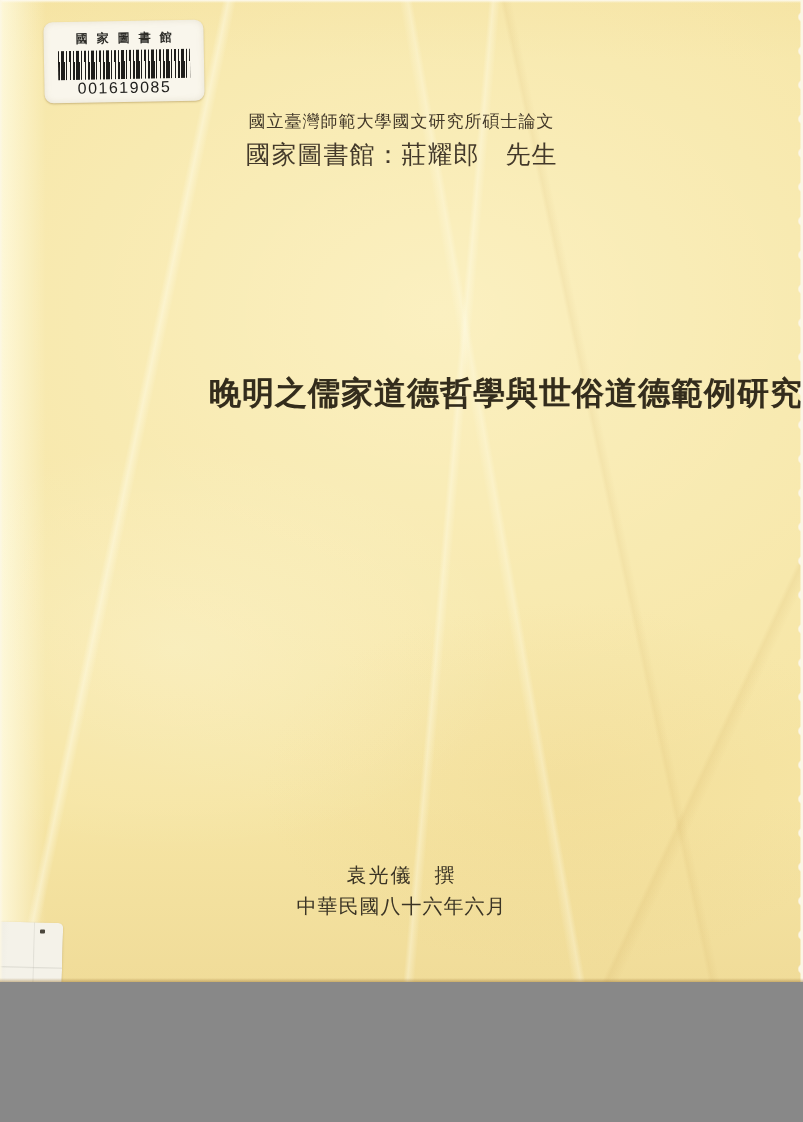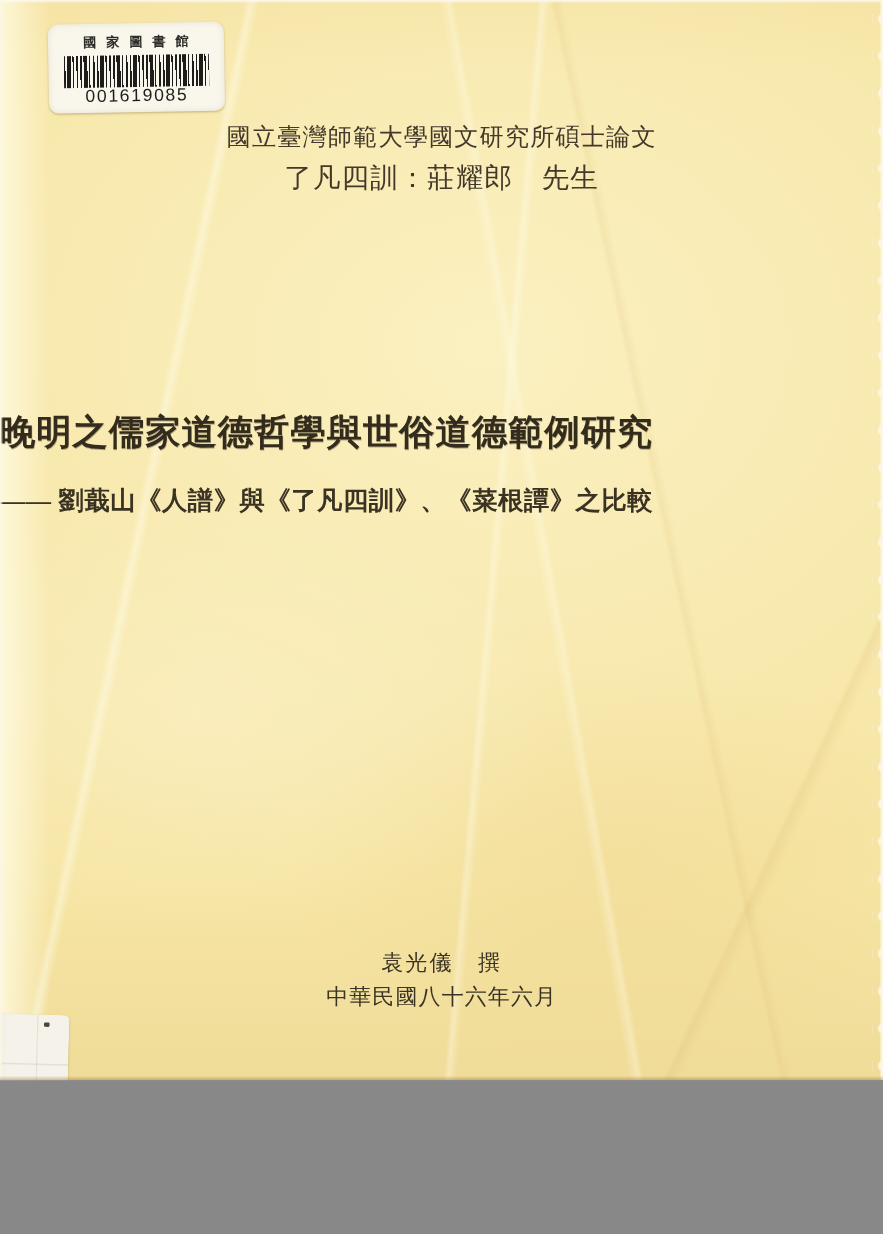--- a/index.html
+++ b/index.html
@@ -63,24 +63,24 @@
       #1d1c1a 3px,#1d1c1a 6.5px, transparent 6.5px, transparent 8px,
       #1d1c1a 8px,#1d1c1a 9px,  transparent 9px,  transparent 11.5px,
       #1d1c1a 11.5px,#1d1c1a 13px, transparent 13px, transparent 15px);
   }
   .barcode-number{
     margin-top:0px;font-family:"Liberation Sans","DejaVu Sans",sans-serif;
     font-size:16px;color:#1f1e1c;letter-spacing:1.5px;
   }
 
   .header-block{position:absolute;left:0;top:110px;width:100%;text-align:center;color:#43392a;}
-  .institution{font-size:22px;letter-spacing:1px;white-space:nowrap;}
+  .institution{font-size:17px;letter-spacing:1px;white-space:nowrap;}
   .advisor{font-size:25px;letter-spacing:1px;margin-top:5px;white-space:nowrap;}
 
-  .title-block{position:absolute;left:0;top:372px;width:100%;text-align:left;color:#332c1c;}
+  .title-block{position:absolute;left:0;top:372px;width:100%;text-align:right;color:#332c1c;}
   .thesis-title{
     margin:0;font-size:32px;font-weight:bold;letter-spacing:1px;white-space:nowrap;
     text-shadow:0.4px 0.4px 0 rgba(51,44,28,0.35);
   }
   .thesis-subtitle{
     margin-top:24px;font-size:23px;font-weight:bold;letter-spacing:0.5px;
     color:#3a3222;white-space:nowrap;
   }
 
   .footer-block{position:absolute;left:0;top:862px;width:100%;text-align:center;color:#3b3425;}
@@ -125,26 +125,25 @@
 <div class="cover">
 
   <div class="library-label">
     <div class="lib-name">國家圖書館</div>
     <div class="barcode"></div>
     <div class="barcode-number">001619085</div>
   </div>
 
   <div class="header-block">
     <div class="institution">國立臺灣師範大學國文研究所碩士論文</div>
-    <div class="advisor">了凡四訓：莊耀郎　先生</div>
+    <div class="advisor">國家圖書館：莊耀郎　先生</div>
   </div>
 
   <div class="title-block">
     <h1 class="thesis-title">晚明之儒家道德哲學與世俗道德範例研究</h1>
-    <div class="thesis-subtitle">—— 劉蕺山《人譜》與《了凡四訓》、《菜根譚》之比較</div>
   </div>
 
   <div class="footer-block">
     <div class="author-line">袁光儀　撰</div>
     <div class="date-line">中華民國八十六年六月</div>
   </div>
 
   <div class="white-sticker">
     <div class="sticker-speck"></div>
   </div>

